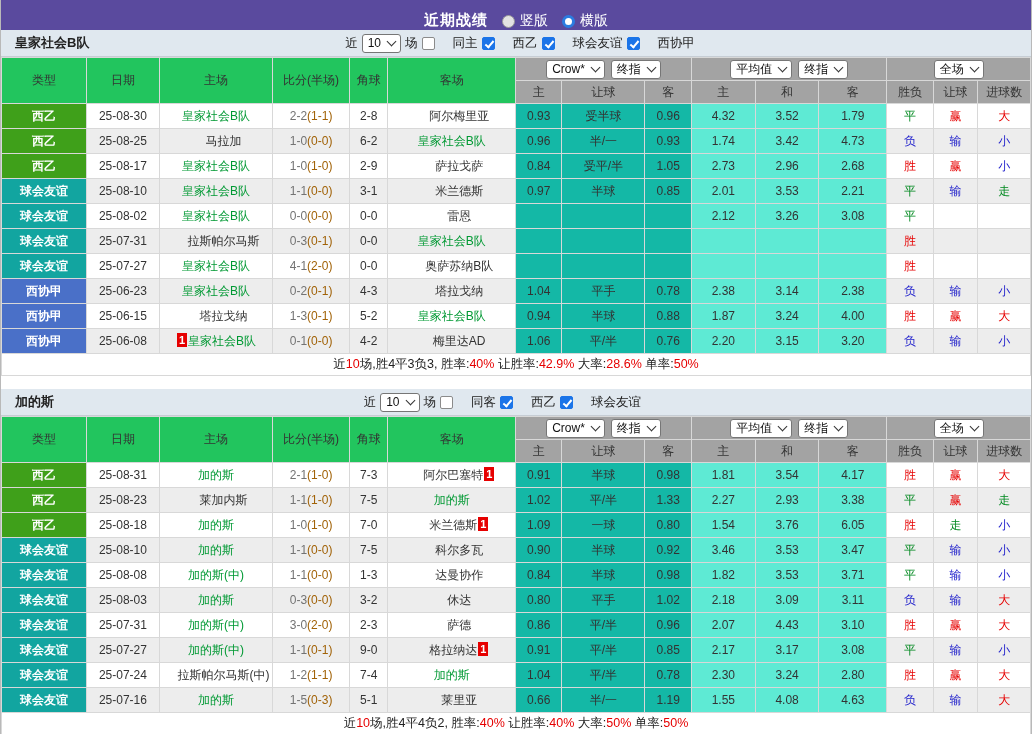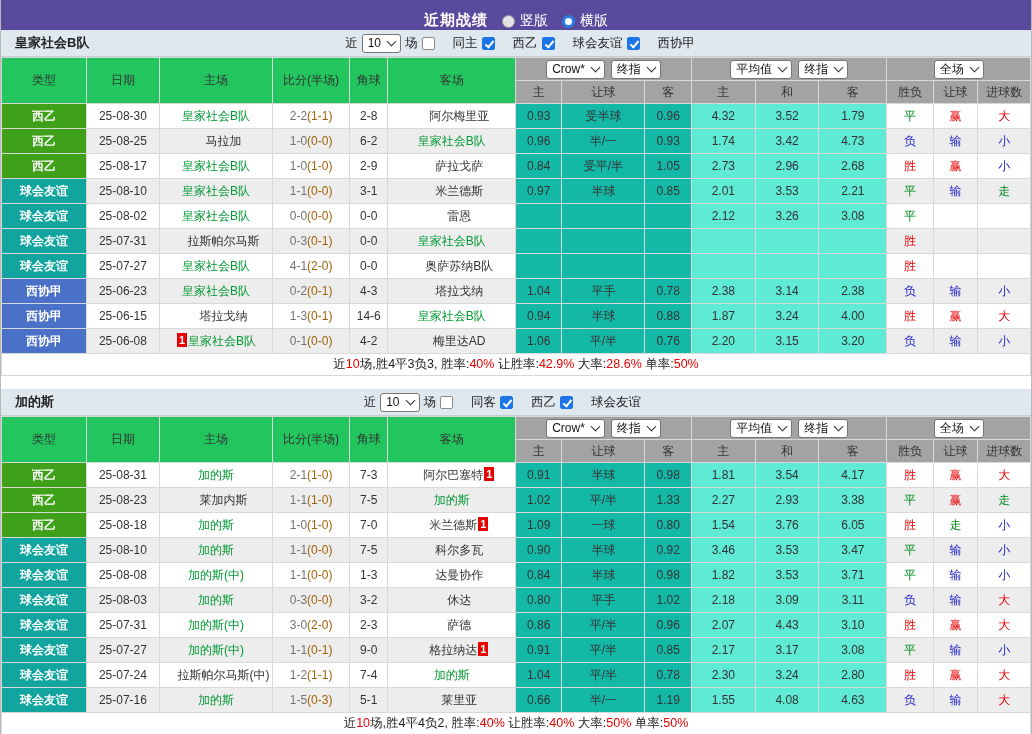--- a/index.html
+++ b/index.html
@@ -320,21 +320,21 @@
             <td class="plain"><span class="c-blue">输</span></td>
             <td class="plain"><span class="c-blue">小</span></td>
           </tr>
           <tr class="table-row">
             <td class="typec plain">
               <div class="badge-league lg-blue">西协甲</div>
             </td>
             <td class="plain">25-06-15</td>
             <td class="plain"><span class="t-black">塔拉戈纳</span></td>
             <td class="plain"><span class="score-ft">1-3</span><span class="score-ht">(0-1)</span></td>
-            <td class="plain">14-6</td>
+            <td class="plain">5-2</td>
             <td class="plain"><span class="t-green">皇家社会B队</span></td>
             <td class="crow">0.94</td>
             <td class="crow">半球</td>
             <td class="crow">0.88</td>
             <td class="avg">1.87</td>
             <td class="avg">3.24</td>
             <td class="avg">4.00</td>
             <td class="plain"><span class="c-red">胜</span></td>
             <td class="plain"><span class="c-red">赢</span></td>
             <td class="plain"><span class="c-red">大</span></td>

